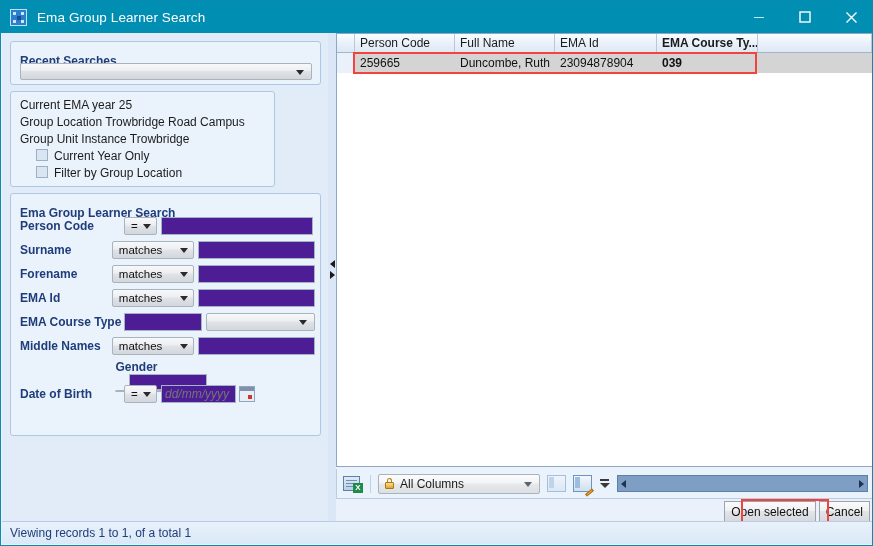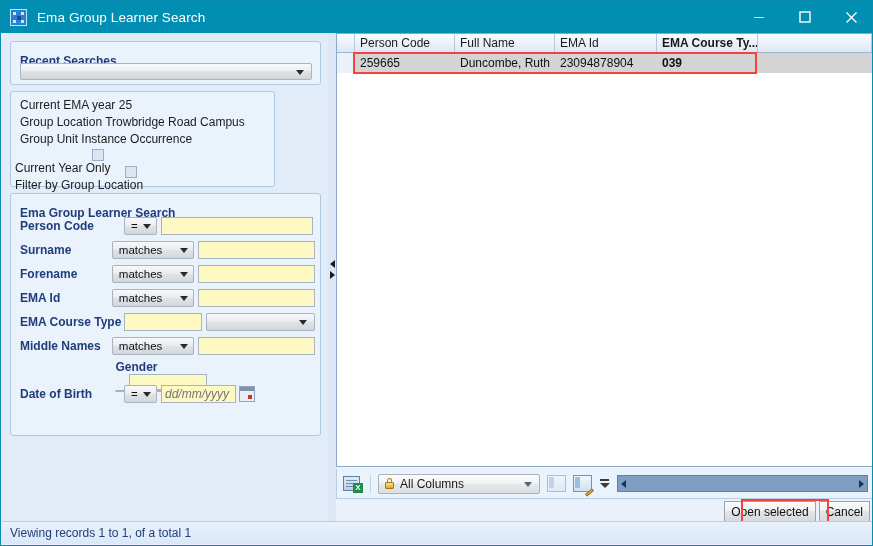--- a/index.html
+++ b/index.html
@@ -131,24 +131,23 @@
     left: 9px;
     color: #1c1c1c;
     font-size: 12px;
     white-space: nowrap;
   }
   .info-line.l1 { top: 6px; }
   .info-line.l2 { top: 23px; }
   .info-line.l3 { top: 40px; }
   .chk-row {
     position: absolute;
-    left: 4px;
-    display: flex;
-    align-items: flex-end;
-    flex-direction: column;
+    left: 25px;
+    display: flex;
+    align-items: flex-start;
   }
   .chk-row.c1 { top: 57px; }
   .chk-row.c2 { top: 74px; }
   .chk-box {
     width: 12px; height: 12px;
     box-sizing: border-box;
     border: 1px solid #9ab0c6;
     background: #dbe5f1;
     margin-right: 6px;
   }
@@ -191,21 +190,21 @@
     margin-top: -2px;
     width: 0; height: 0;
     border-left: 4px solid transparent;
     border-right: 4px solid transparent;
     border-top: 5px solid #2a2a2a;
   }
   .txt {
     height: 18px;
     box-sizing: border-box;
     border: 1px solid #a4b4c4;
-    background: #fef9c3;
+    background: #4c1d95;
     margin-left: 4px;
     font-size: 12px;
     padding: 0 3px;
     color: #111;
     line-height: 16px;
   }
   .txt-wide { width: 152px; }
   .txt-narrow { width: 78px; }
   .txt-date {
     width: 75px;
@@ -573,21 +572,21 @@
     <div class="group-box gb-recent">
       <div class="gb-title">Recent Searches</div>
       <div class="combo combo-recent">
         <span class="arrow"></span>
       </div>
     </div>
 
     <div class="group-box gb-info">
       <div class="info-line l1">Current EMA year  25</div>
       <div class="info-line l2">Group Location  Trowbridge Road Campus</div>
-      <div class="info-line l3">Group Unit Instance Occurrence</div>
+      <div class="info-line l3">Group Unit Instance Trowbridge</div>
       <div class="chk-row c1">
         <span class="chk-box"></span>
         <span class="chk-label">Current Year Only</span>
       </div>
       <div class="chk-row c2">
         <span class="chk-box"></span>
         <span class="chk-label">Filter by Group Location</span>
       </div>
     </div>
 

